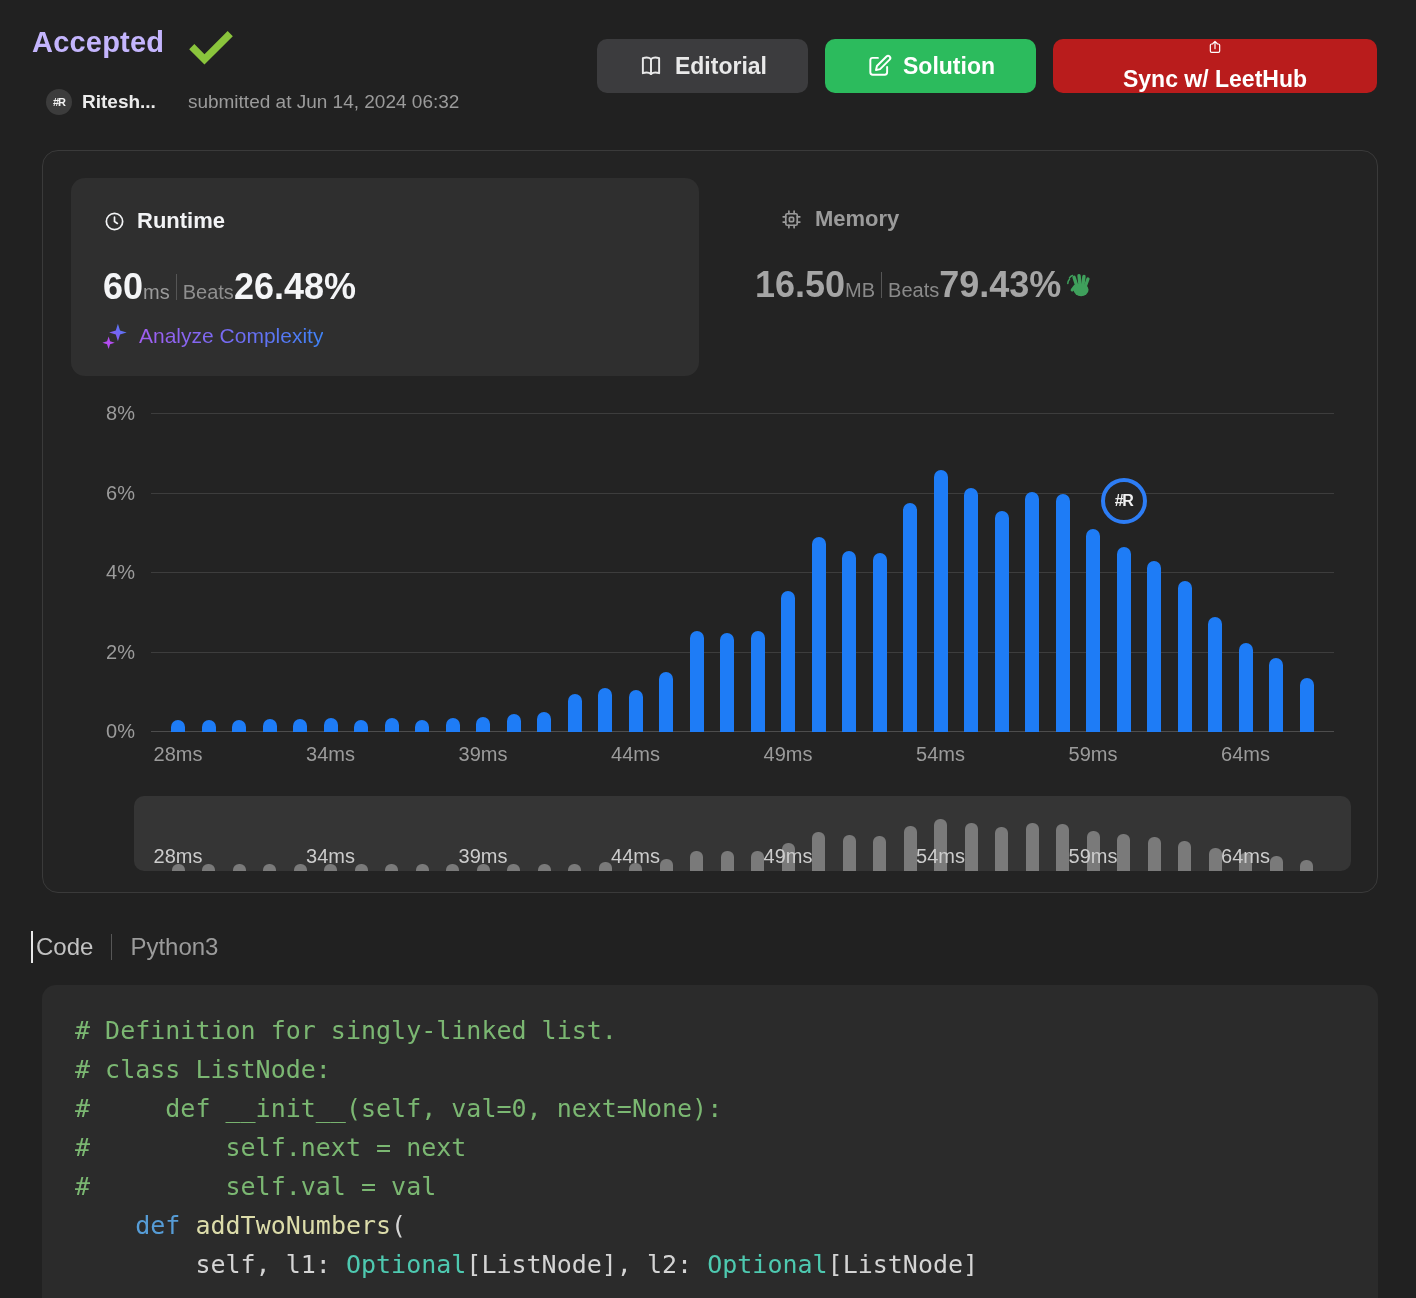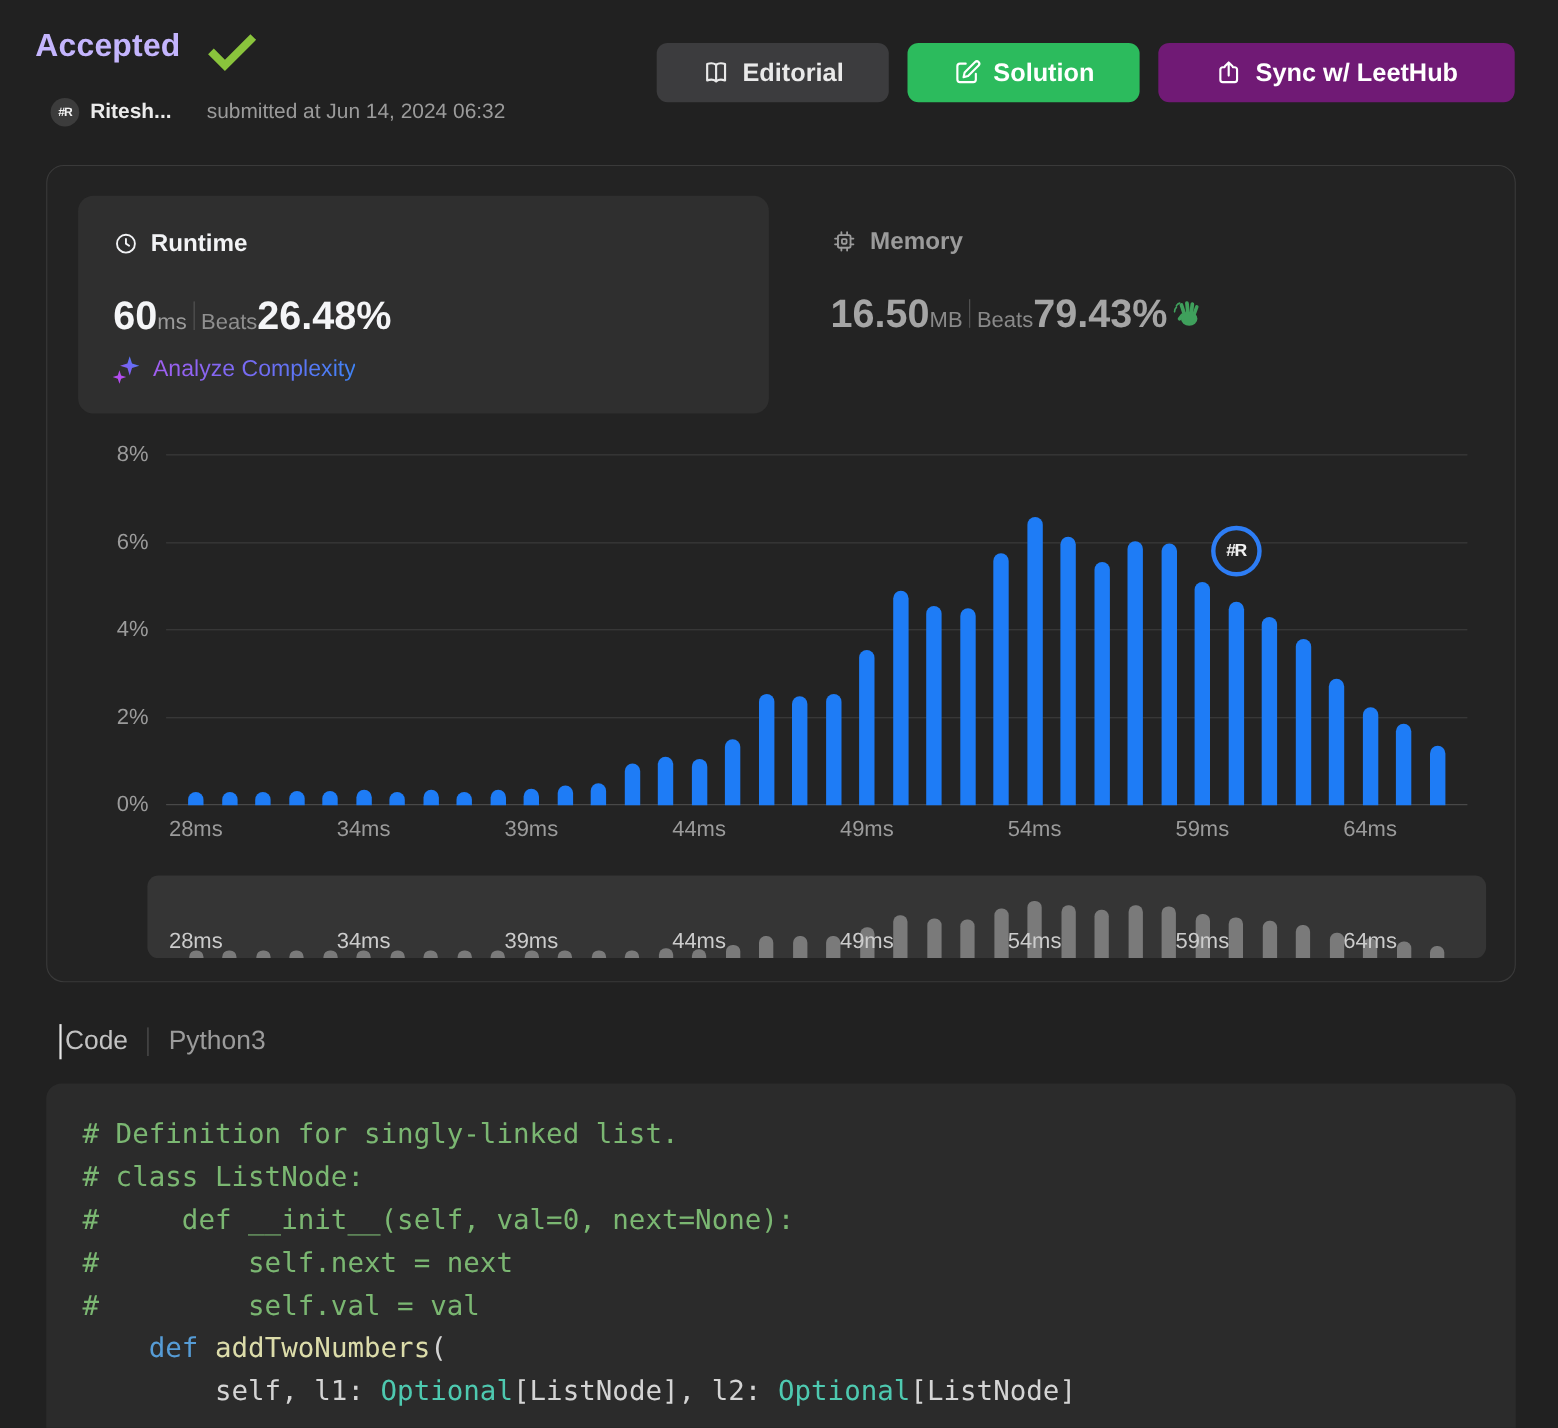--- a/index.html
+++ b/index.html
@@ -22,21 +22,21 @@
     font-size:11px; font-weight:700; color:#f2f2f2; letter-spacing:-1px;
   }
   .user-name { font-size:19px; font-weight:700; color:#ebebeb; }
   .submitted { font-size:19px; color:#9b9b9b; margin-left:22px; }
 
   .btn { top:39px; height:54px; border-radius:10px; display:flex; align-items:center; justify-content:center;
          gap:11px; font-size:23px; font-weight:600; cursor:pointer; border:none; }
   .btn svg { width:26px; height:26px; }
   .btn-editorial { left:597px; width:211px; background:#3c3c3e; color:#e9e9e9; }
   .btn-solution  { left:825px; width:211px; background:#2cbb5d; color:#ffffff; }
-  .btn-sync      { left:1053px; width:324px; background:#701a75; color:#ffffff; }
+  .btn-sync      { left:1053px; width:324px; background:#b91c1c; color:#ffffff;flex-direction:column; }
 
   
   .panel { left:42px; top:150px; width:1336px; height:743px; background:#232323;
            border:1px solid #3a3a3a; border-radius:16px; }
 
   .runtime-card { left:28px; top:27px; width:628px; height:198px; background:#2f2f2f; border-radius:14px; }
   .card-title-row { left:32px; top:30px; display:flex; align-items:center; gap:11px; }
   .card-title-row svg { width:23px; height:23px; }
   .card-title { font-size:22px; font-weight:600; color:#f2f3f5; }
   .stat-row { display:flex; align-items:baseline; gap:0; }
@@ -44,21 +44,21 @@
   .stat-num { font-size:36px; font-weight:700; color:#f4f5f7; }
   .stat-unit { font-size:20px; color:#9b9b9b; }
   .stat-beats-label { font-size:20px; color:#8f8f8f; }
   .vdivider { width:1px; height:26px; background:#565656; align-self:center; margin:0 6px; }
   .analyze-row { left:30px; top:144px; display:flex; align-items:center; gap:10px; cursor:pointer; }
   .analyze-row svg { width:28px; height:28px; }
   .analyze-text { font-size:21px; font-weight:500;
      background:linear-gradient(90deg,#a15ef0 0%,#6f6df3 55%,#3f83f6 100%);
      -webkit-background-clip:text; background-clip:text; color:transparent; }
 
-  .memory-block-title { left:712px; top:55px; display:flex; align-items:center; gap:11px; }
+  .memory-block-title { left:736px; top:55px; display:flex; align-items:center; gap:11px; }
   .memory-block-title svg { width:25px; height:25px; }
   .memory-title { font-size:22px; font-weight:600; color:#9b9b9b; }
   .mem-stats { left:712px; top:113px; }
   .mem-num { font-size:36px; font-weight:700; color:#a5a5a5; }
   .mem-unit { font-size:20px; color:#8a8a8a; }
   .hand-icon { width:30px; height:30px; align-self:center; margin-left:4px; }
 
   
   .plot { left:108px; top:263px; width:1183px; height:318px; }
   .gridline { position:absolute; left:0; width:100%; height:1px; background:#3d3d3d; }
@@ -69,21 +69,21 @@
   .xlabel { position:absolute; width:90px; text-align:center; font-size:20px; color:#9b9b9b; }
   .marker { position:absolute; width:46px; height:46px; border-radius:50%;
             border:4px solid #2d7df5; background:#252525; display:flex; align-items:center; justify-content:center;
             font-size:16px; font-weight:700; color:#f0f0f0; letter-spacing:-1.5px; cursor:pointer; }
 
   .minimap { left:91px; top:645px; width:1217px; height:75px; background:#353535; border-radius:10px; overflow:hidden; }
   .mini-bar { position:absolute; width:13px; background:#7a7a7a; border-radius:6px 6px 0 0; bottom:0; }
   .mini-label { position:absolute; width:90px; text-align:center; font-size:20px; color:#cccccc; bottom:3px; }
 
   
-  .code-header { left:54px; top:931px; display:flex; align-items:center; }
+  .code-header { left:31px; top:931px; display:flex; align-items:center; }
   .text-cursor { width:2px; height:32px; background:#e8e8e8; margin-right:3px; }
   .code-tab { font-size:24px; font-weight:500; color:#c2c2c2; }
   .code-hdr-divider { width:1px; height:26px; background:#565656; margin:0 18px; }
   .code-lang { font-size:24px; color:#9b9b9b; }
 
   .code-block { left:42px; top:985px; width:1336px; height:360px; background:#2b2b2b; border-radius:14px;
                 padding:26px 0 0 33px; overflow:hidden; }
   .code-line { font-family:"DejaVu Sans Mono", monospace; font-size:25px; line-height:39px; white-space:pre; }
   .tok-comment { color:#7bb772; }
   .tok-kw { color:#569cd6; }

